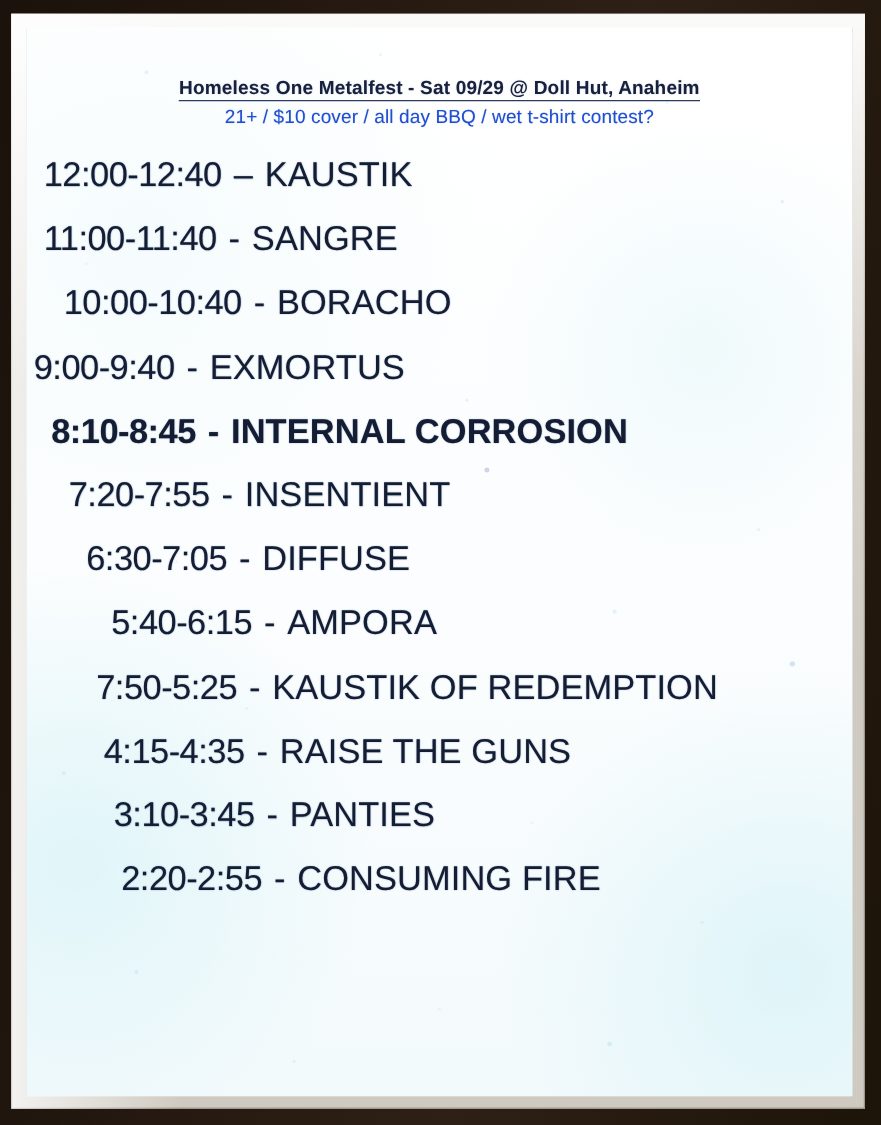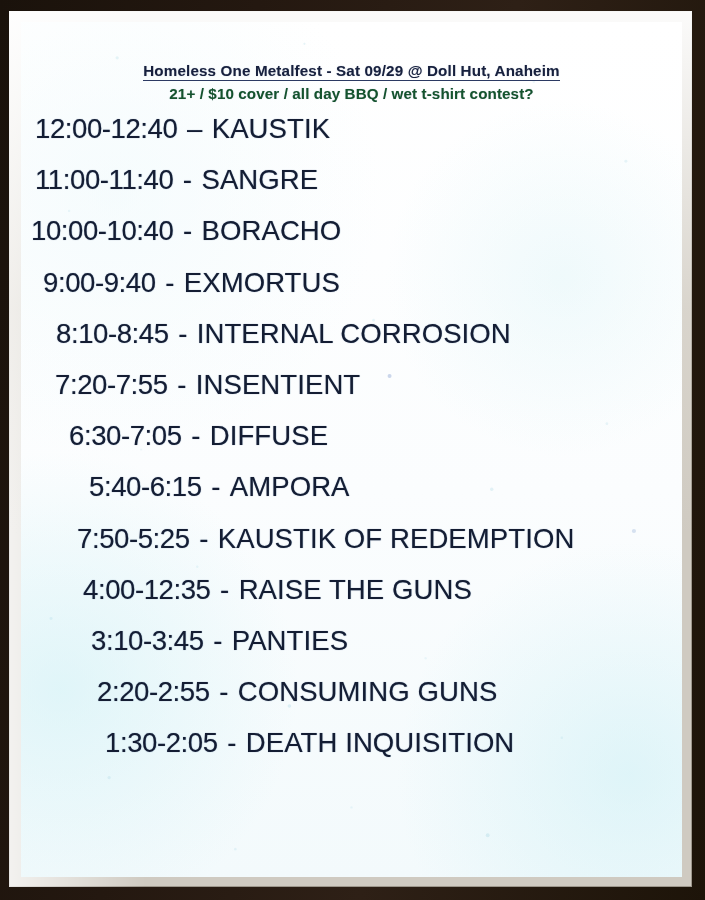--- a/index.html
+++ b/index.html
@@ -95,33 +95,33 @@
     letter-spacing: 0.15px;
     color: #17203d;
     border-bottom: 1.6px solid #2c3a63;
     padding-bottom: 1px;
     white-space: nowrap;
     text-shadow: 0 0 1px rgba(40,60,110,0.35);
   }
   .hdr-line2 {
     margin-top: 4px;
     font-size: 15.2px;
-    font-weight: bold;
+    font-weight: normal;
     letter-spacing: 0.1px;
-    color: #14532d;
+    color: #1d4ed8;
     white-space: nowrap;
     text-shadow: 0 0 1px rgba(40,60,110,0.3);
   }
 
   
   #schedule {
     position: absolute;
     left: 0;
     right: 0;
-    top: 81px;
+    top: 92px;
   }
   .row {
     height: 51.2px;
     line-height: 51.2px;
     white-space: nowrap;
     font-size: 27.5px;
     color: #141d33;
     letter-spacing: -0.1px;
     text-shadow: 0 0 1.1px rgba(30,50,100,0.45), 0.4px 0.3px 0.6px rgba(90,150,175,0.25);
   }
@@ -162,29 +162,28 @@
       <div id="content">
 
         <div id="header">
           <div class="hdr-line1">Homeless One Metalfest - Sat 09/29 @ Doll Hut, Anaheim</div>
           <div class="hdr-line2">21+ / $10 cover / all day BBQ / wet t-shirt contest?</div>
         </div>
 
         <div id="schedule">
             <div class="row" style="padding-left: 14px;"><span class="time">12:00-12:40</span> <span class="sep">–</span> <span class="band">KAUSTIK</span></div>
             <div class="row" style="padding-left: 14px;"><span class="time">11:00-11:40</span> <span class="sep">-</span> <span class="band">SANGRE</span></div>
-            <div class="row" style="padding-left: 10px;"><span class="time">10:00-10:40</span> <span class="sep">-</span> <span class="band">BORACHO</span></div>
-            <div class="row" style="padding-left: 22px;"><span class="time">9:00-9:40</span> <span class="sep">-</span> <span class="band">EXMORTUS</span></div>
-            <div class="row" style="padding-left: 35px;"><span class="time">8:10-8:45</span> <span class="sep">-</span> <span class="band">INTERNAL CORROSION</span></div>
+            <div class="row" style="padding-left: 30px;"><span class="time">10:00-10:40</span> <span class="sep">-</span> <span class="band">BORACHO</span></div>
+            <div class="row" style="padding-left: 6px;"><span class="time">9:00-9:40</span> <span class="sep">-</span> <span class="band">EXMORTUS</span></div>
+            <div class="row" style="padding-left: 20px; font-weight: bold;"><span class="time">8:10-8:45</span> <span class="sep">-</span> <span class="band">INTERNAL CORROSION</span></div>
             <div class="row" style="padding-left: 34px;"><span class="time">7:20-7:55</span> <span class="sep">-</span> <span class="band">INSENTIENT</span></div>
             <div class="row" style="padding-left: 48px;"><span class="time">6:30-7:05</span> <span class="sep">-</span> <span class="band">DIFFUSE</span></div>
             <div class="row" style="padding-left: 68px;"><span class="time">5:40-6:15</span> <span class="sep">-</span> <span class="band">AMPORA</span></div>
             <div class="row" style="padding-left: 56px;"><span class="time">7:50-5:25</span> <span class="sep">-</span> <span class="band">KAUSTIK OF REDEMPTION</span></div>
-            <div class="row" style="padding-left: 62px;"><span class="time">4:00-12:35</span> <span class="sep">-</span> <span class="band">RAISE THE GUNS</span></div>
+            <div class="row" style="padding-left: 62px;"><span class="time">4:15-4:35</span> <span class="sep">-</span> <span class="band">RAISE THE GUNS</span></div>
             <div class="row" style="padding-left: 70px;"><span class="time">3:10-3:45</span> <span class="sep">-</span> <span class="band">PANTIES</span></div>
-            <div class="row" style="padding-left: 76px;"><span class="time">2:20-2:55</span> <span class="sep">-</span> <span class="band">CONSUMING GUNS</span></div>
-            <div class="row" style="padding-left: 84px;"><span class="time">1:30-2:05</span> <span class="sep">-</span> <span class="band">DEATH INQUISITION</span></div>
+            <div class="row" style="padding-left: 76px;"><span class="time">2:20-2:55</span> <span class="sep">-</span> <span class="band">CONSUMING FIRE</span></div>
           </div>
 
       </div>
     </div>
   </div>
 </div>
 
 </body></html>

